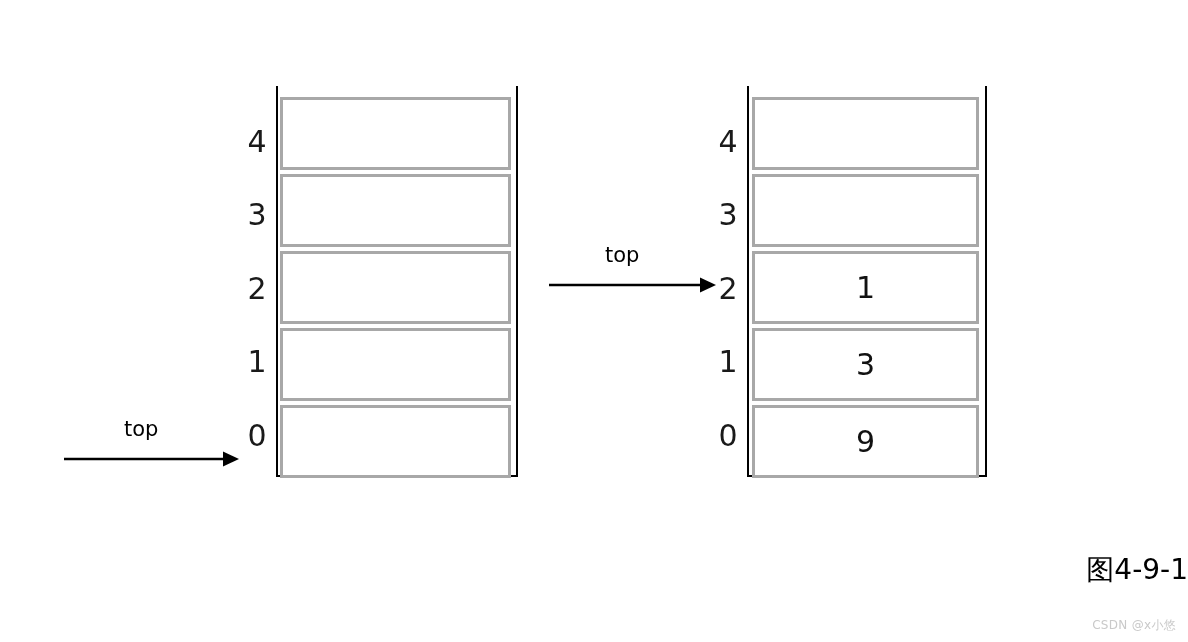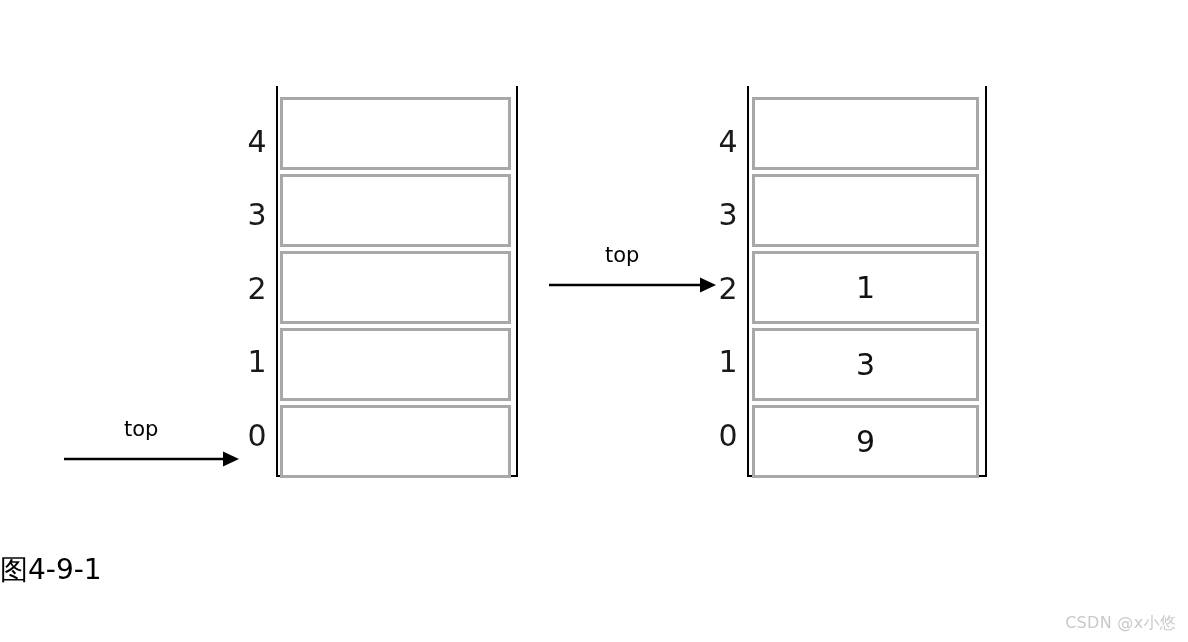--- a/index.html
+++ b/index.html
@@ -91,33 +91,33 @@
   .pointer-arrow {
     position: absolute;
   }
 
   
   #caption {
     position: absolute;
     left: 0;
     top: 553px;
     width: 1188px;
-    text-align: left;
+    text-align: right;
     font-size: 28px;
     line-height: 1.2;
     color: #000000;
     font-family: "DejaVu Sans", "Liberation Sans", sans-serif;
   }
 
   
   #watermark {
     position: absolute;
     right: 12px;
     bottom: 8px;
-    font-size: 16px;
+    font-size: 12px;
     color: #c9c9c9;
     letter-spacing: 0.3px;
     font-family: "DejaVu Sans", "Liberation Sans", sans-serif;
     white-space: nowrap;
   }
 </style>
 </head>
 <body>
 
 <div id="canvas">

